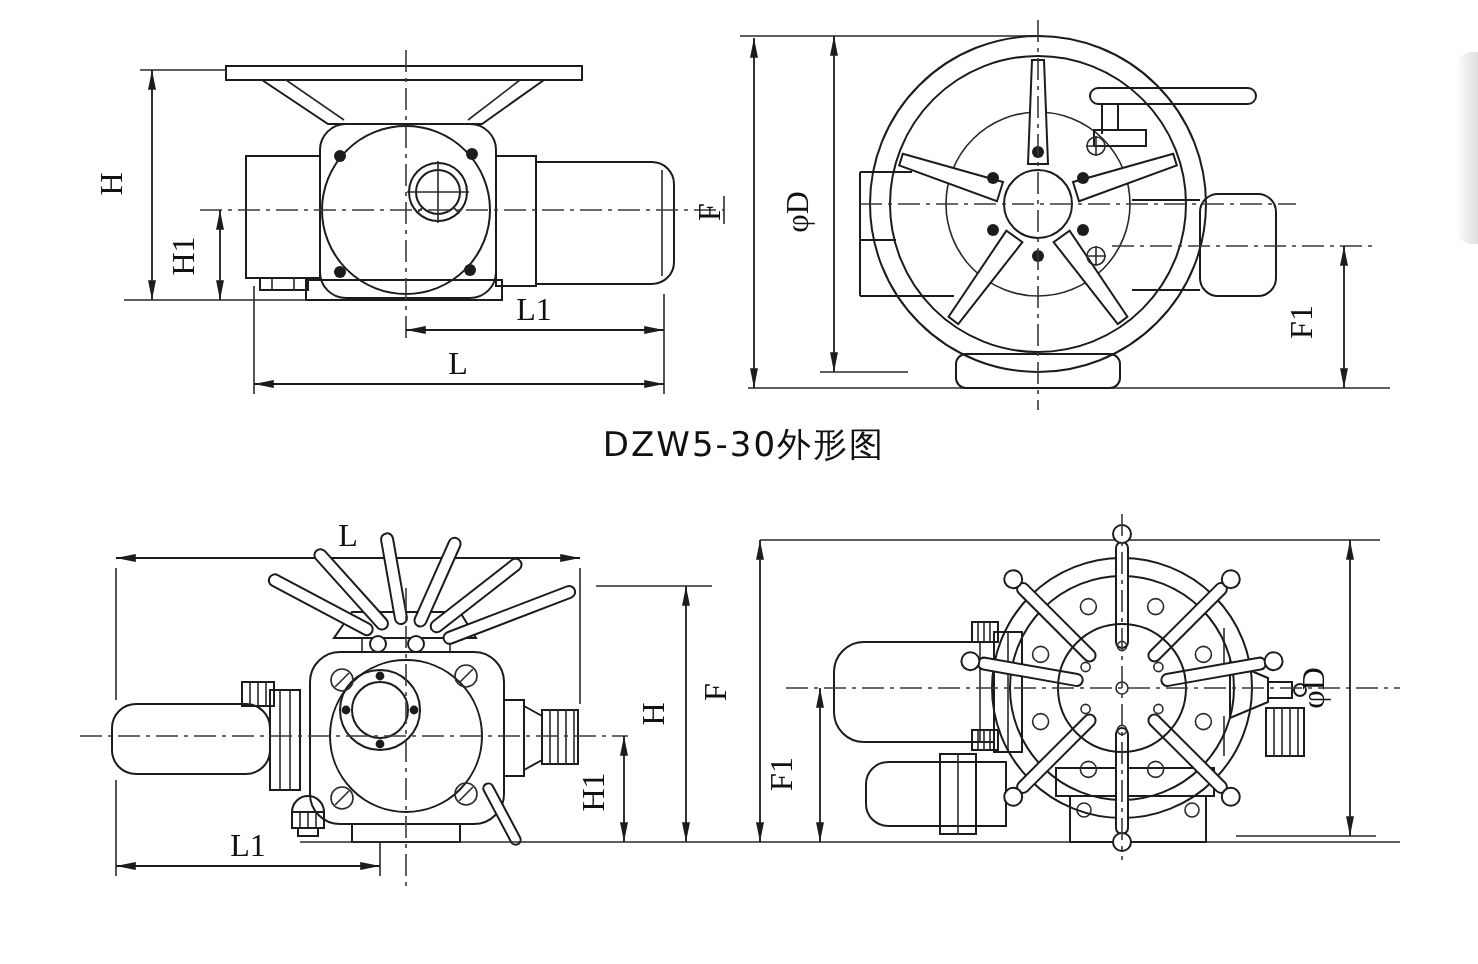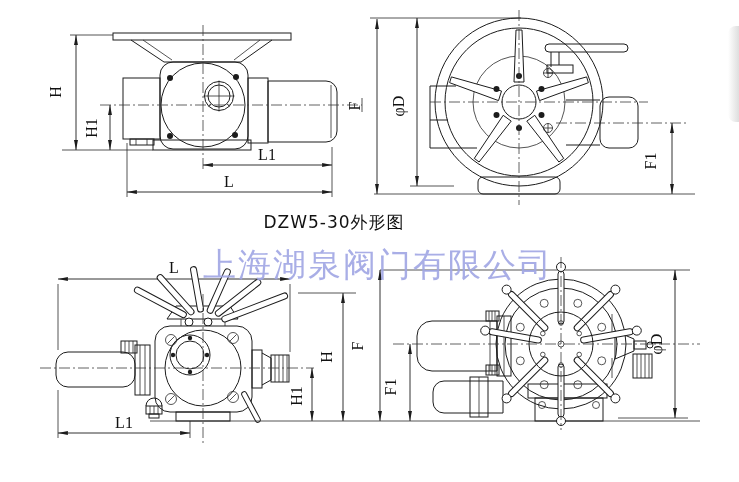--- a/index.html
+++ b/index.html
@@ -7,21 +7,21 @@
           font-family:"Liberation Serif", serif;}
   svg{position:absolute;left:0;top:0;}
   .ln{fill:none;stroke:#1c1c1c;stroke-width:1;}
   .thin{fill:none;stroke:#2a2a2a;stroke-width:.8;}
   .blk{fill:#1c1c1c;stroke:none;}
   .wht{fill:#ffffff;stroke:#1c1c1c;stroke-width:1;}
   .cl{fill:none;stroke:#3a3a3a;stroke-width:.8;stroke-dasharray:11 3 2 3;}
   .dimln{fill:none;stroke:#1c1c1c;stroke-width:.9;}
   text.dim{font:16px "Liberation Serif", serif;fill:#111;text-anchor:middle;}
   .caption{position:absolute;left:0;width:668px;text-align:center;color:#111;
-           font-family:"DejaVu Sans", sans-serif;font-size:17px;letter-spacing:1px;}
+           font-family:"DejaVu Sans", sans-serif;font-size:17px;letter-spacing:1px;padding-left:38px;}
   .cap1{top:211px;}
   .cap2{top:449px;}
   .watermark{position:absolute;left:203px;top:243px;font-size:33px;letter-spacing:2px;
              color:#a0a6e4;font-family:"DejaVu Sans", sans-serif;white-space:nowrap;opacity:.9;}
   .edge-shadow{position:absolute;right:0;top:26px;width:11px;height:96px;
                border-radius:8px 0 0 8px;
                background:linear-gradient(to left,#dedede,rgba(255,255,255,0));}
 </style>
 </head>
 <body>
@@ -306,16 +306,15 @@
     </g>
     <g>
       <line class="dimln" x1="675" y1="270" x2="675" y2="418" marker-start="url(#arw)" marker-end="url(#arw)"></line>
       <path class="thin" d="M618,418 H688"></path>
       <text class="dim" transform="translate(662,344) rotate(-90)">φD</text>
     </g>
   </g>
 </svg>
 
   <div class="caption cap1">DZW5-30外形图</div>
-  <div class="watermark">上海湖泉阀门有限公司</div>
   <div class="edge-shadow"></div>
 
 </div>
 
 </body></html>

